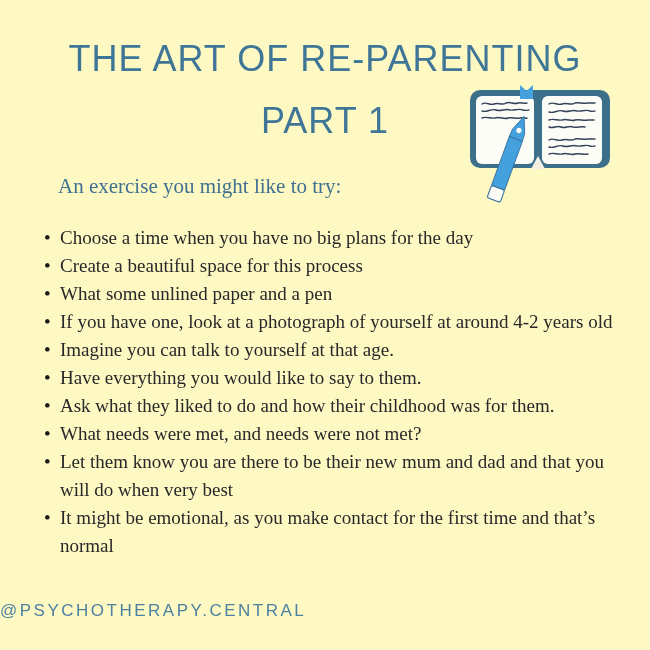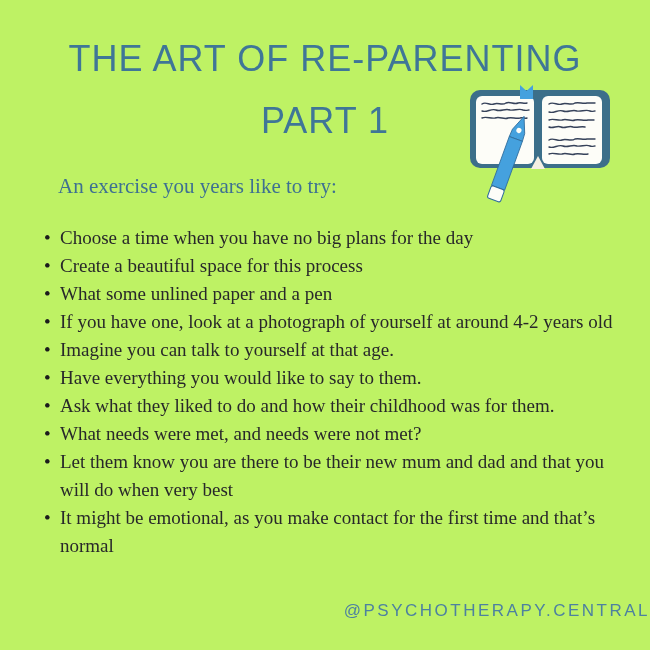--- a/index.html
+++ b/index.html
@@ -1,20 +1,20 @@
 <!DOCTYPE html>
 <html><head>
 <meta charset="utf-8">
 <style>
   html, body { margin: 0; padding: 0; }
   .canvas {
     position: relative;
     width: 650px;
     height: 650px;
-    background: #bef264;
+    background: #fef9c3;
     overflow: hidden;
     font-family: "Liberation Serif", serif;
   }
   .title {
     position: absolute;
     top: 28px;
     left: 0;
     width: 100%;
     margin: 0;
     text-align: center;
@@ -57,21 +57,21 @@
     flex: 0 0 16px;
     width: 16px;
     color: #1c1c1c;
   }
   .bullet-text { flex: 1; }
   .footer {
     position: absolute;
     top: 601px;
     left: 0;
     width: 100%;
-    text-align: right;
+    text-align: left;
     font-family: "Liberation Sans", sans-serif;
     font-size: 17px;
     letter-spacing: 2.5px;
     color: #4d81a0;
   }
 </style>
 </head>
 <body>
 
 <div class="canvas">
@@ -102,21 +102,21 @@
       <path d="M68,3 L74.5,9 L81,3 L81,17 L68,17 Z" fill="#45a1de"></path>
     </g>
     <g transform="rotate(20 70 40)">
       <path d="M70,34 L76.5,50 L77,58 L63,58 L63.5,50 Z" fill="#45a1de" stroke="#2f6c9c" stroke-width="0.8"></path>
       <circle cx="70" cy="49" r="2.6" fill="#fdfdf8"></circle>
       <rect x="63" y="58" width="14" height="52" fill="#45a1de" stroke="#2f6c9c" stroke-width="0.8"></rect>
       <rect x="63" y="110" width="14" height="13" rx="2" fill="#fdfdf8" stroke="#2f6c9c" stroke-width="1"></rect>
     </g>
   </svg>
 
-  <div class="subtitle">An exercise you years like to try:</div>
+  <div class="subtitle">An exercise you might like to try:</div>
 
   <ul class="list">
       <li class="bullet-item">
         <span class="dot">•</span>
         <span class="bullet-text">Choose a time when you have no big plans for the day</span>
       </li>
       <li class="bullet-item">
         <span class="dot">•</span>
         <span class="bullet-text">Create a beautiful space for this process</span>
       </li>

